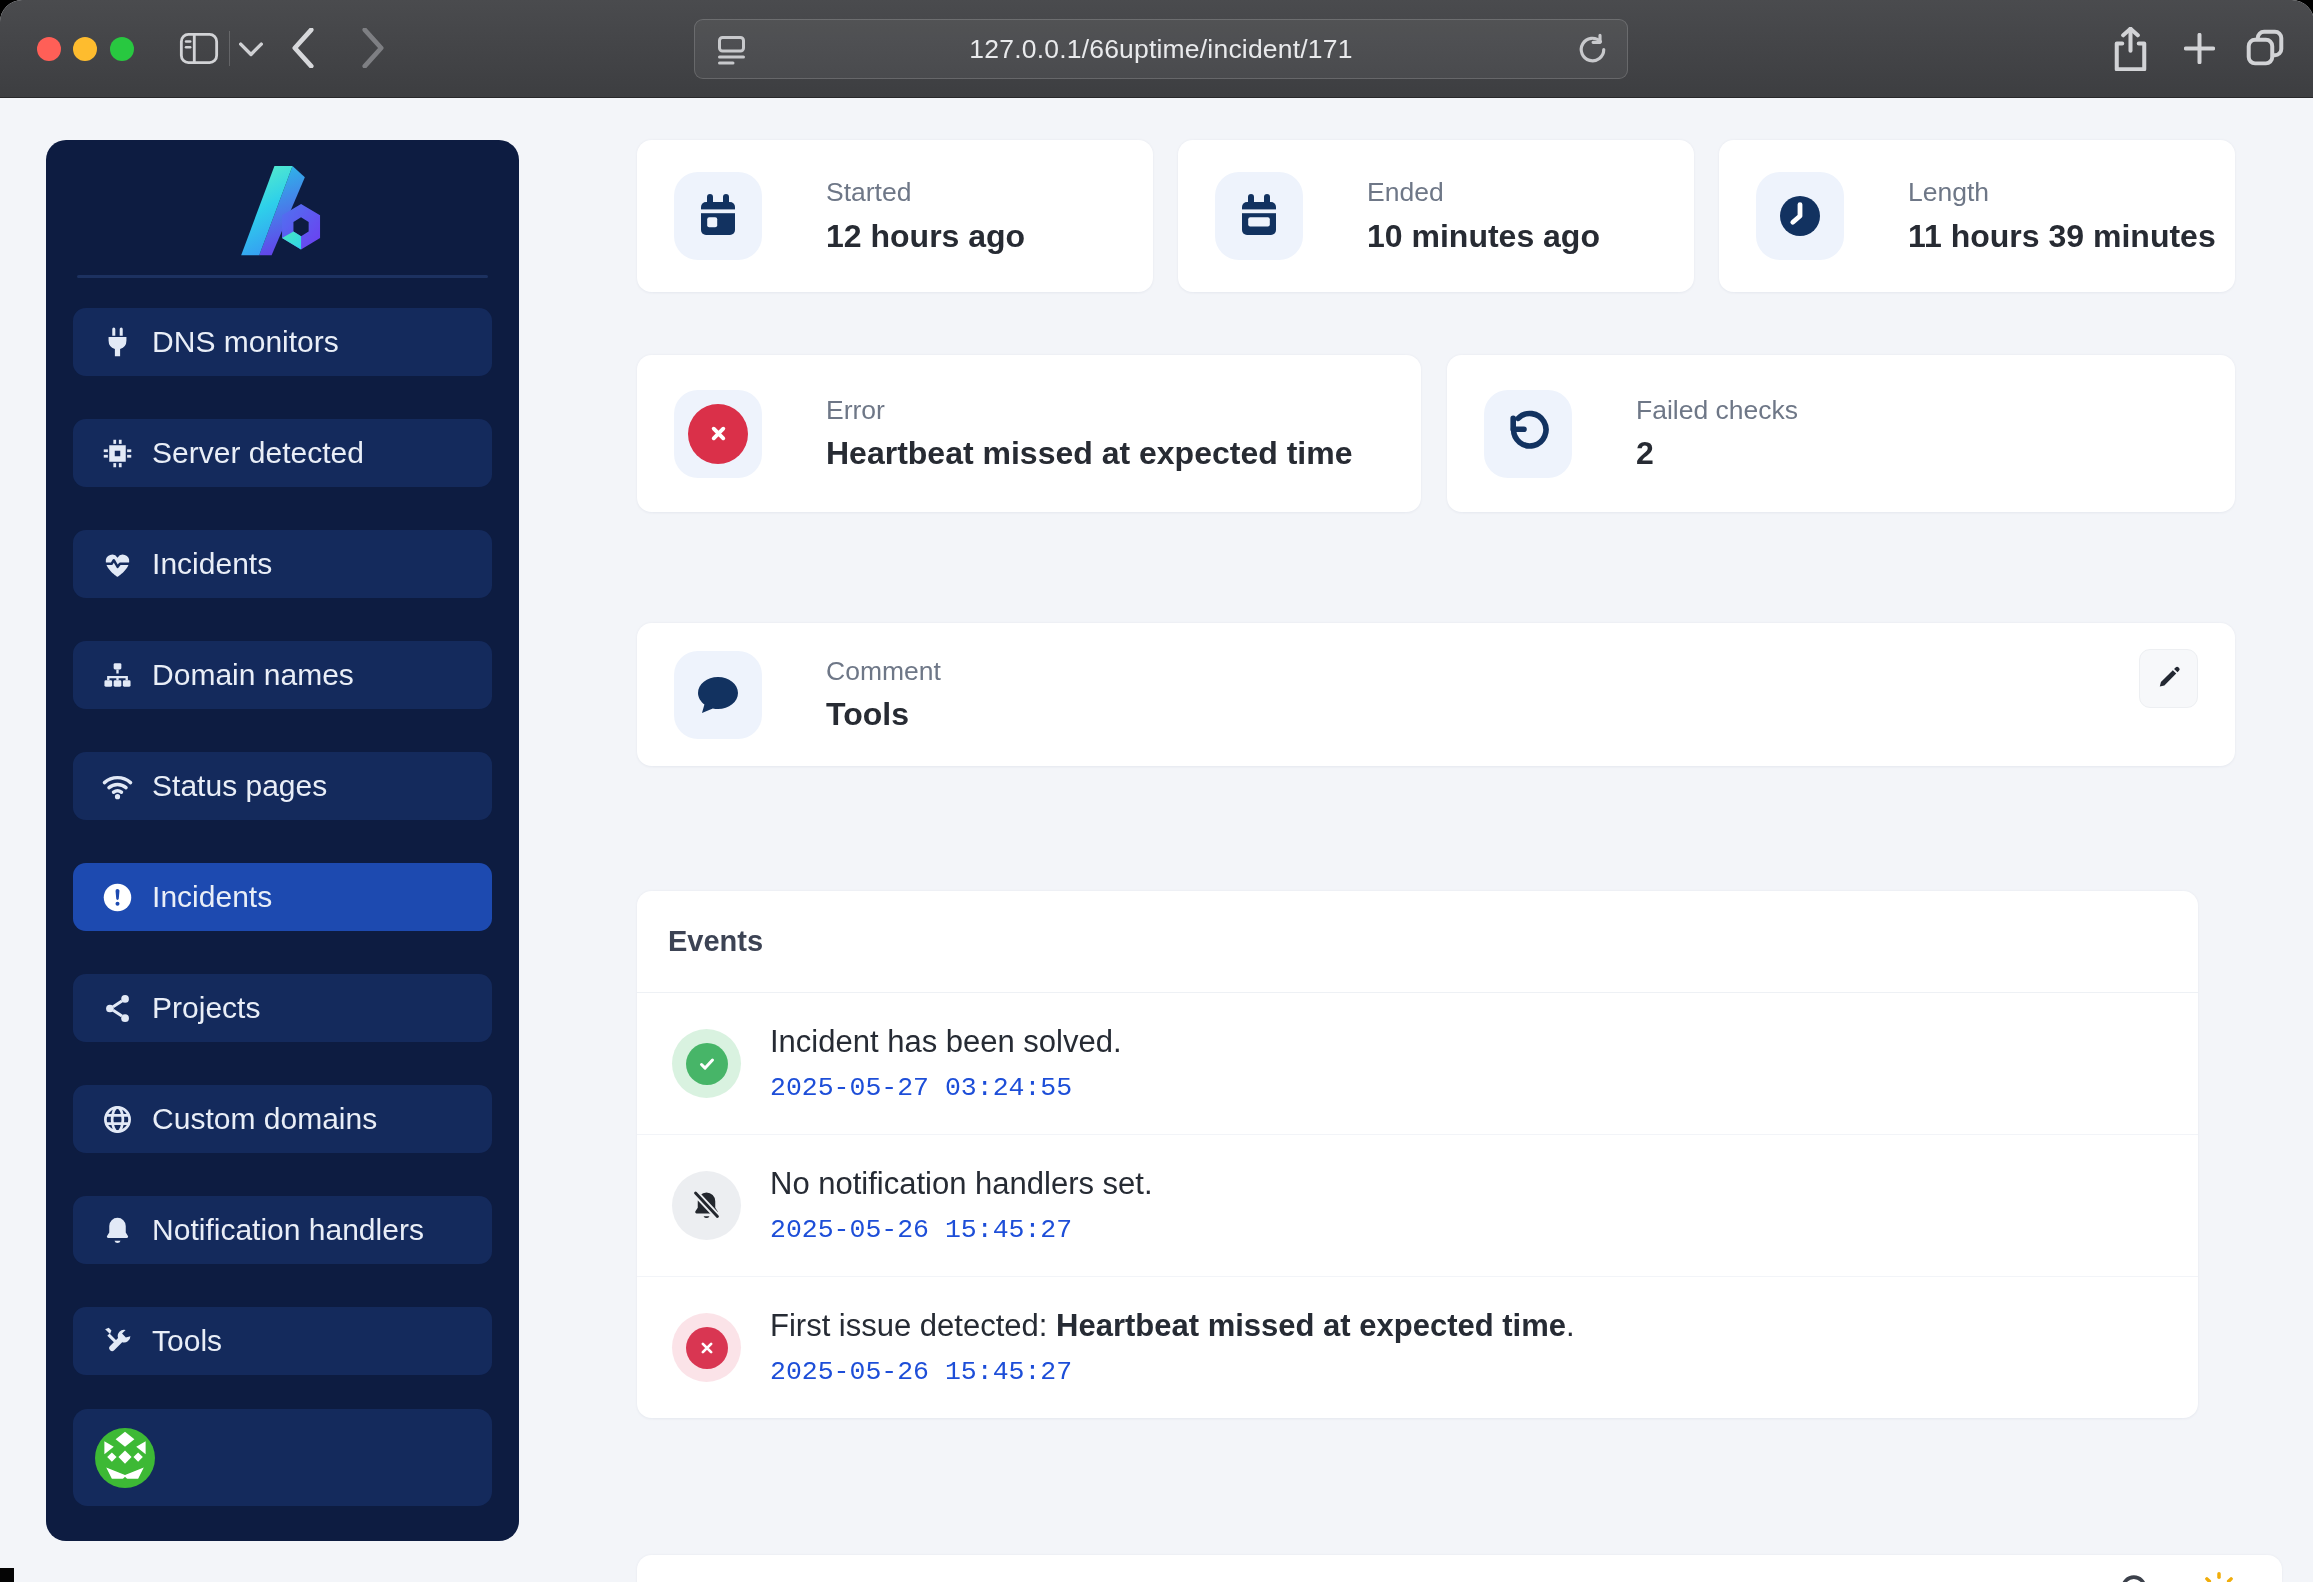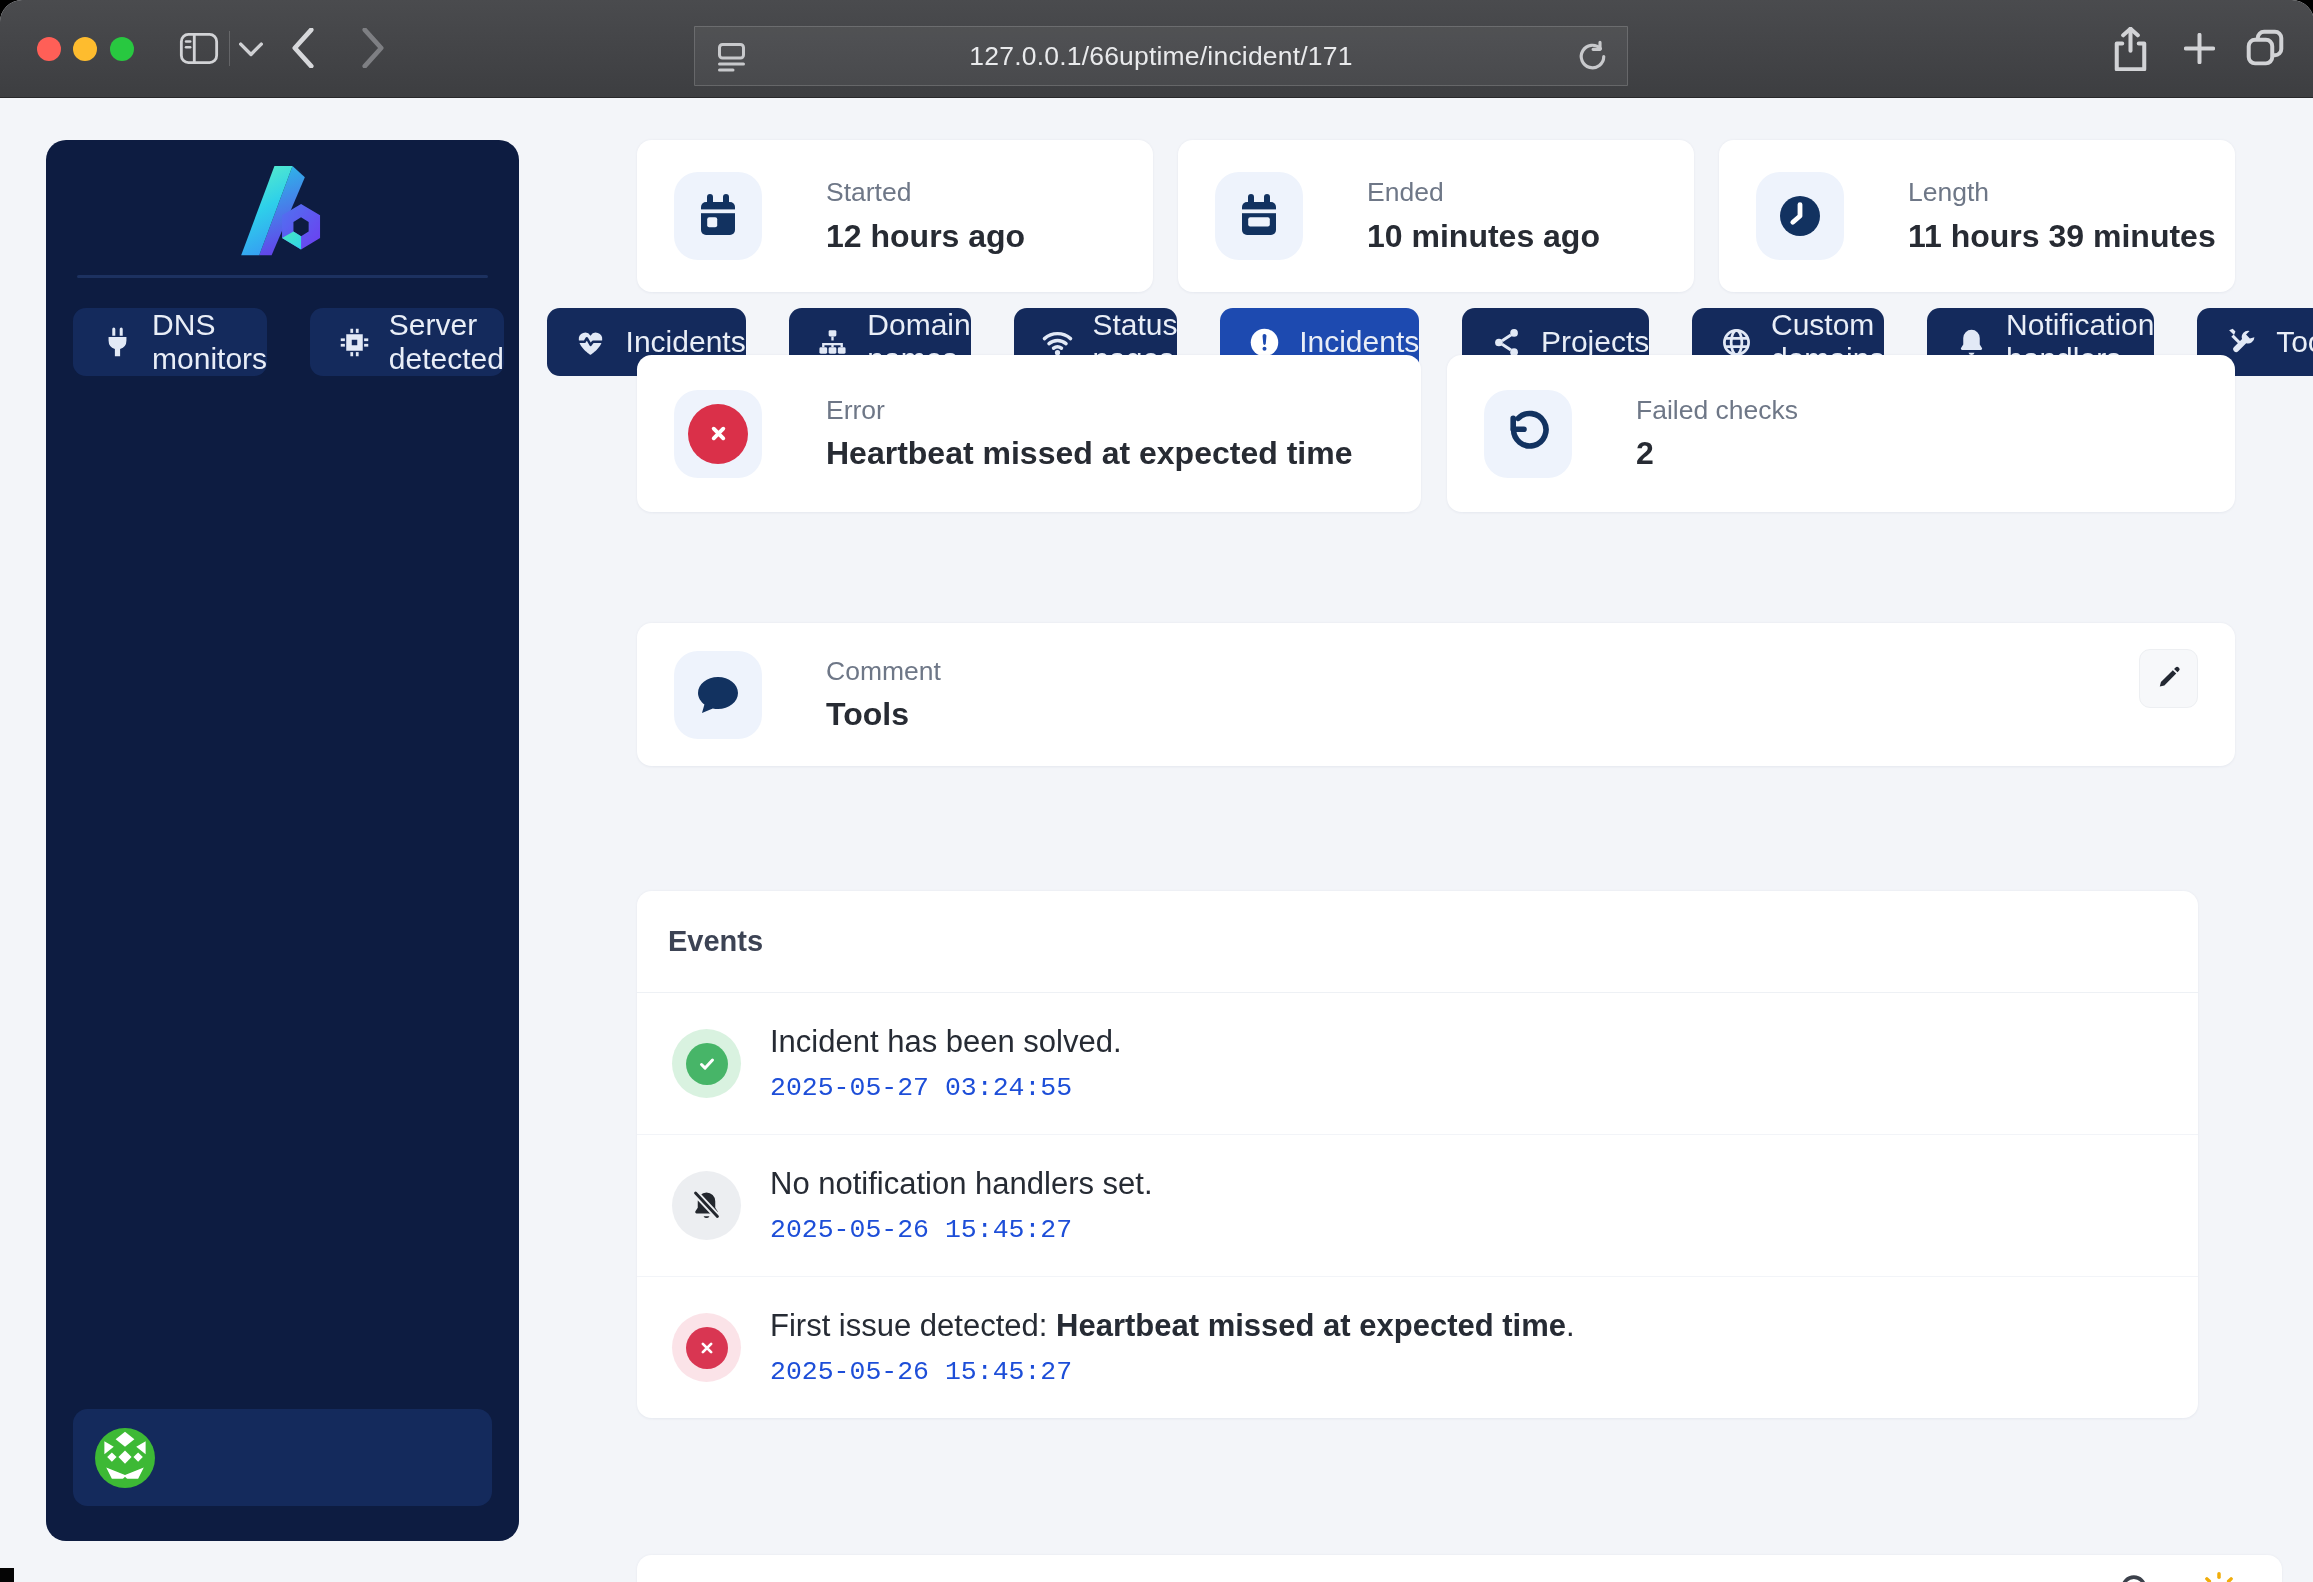--- a/index.html
+++ b/index.html
@@ -9,34 +9,34 @@
 
   
   .chrome{position:absolute;top:0;left:0;right:0;height:97px;
           background:linear-gradient(#4a4b4e,#3d3e41);border-bottom:0.9px solid #28282a;}
   .tl{position:absolute;top:37px;width:24px;height:24px;border-radius:50%;}
   .tl.red{left:37px;background:#ff5f57;}
   .tl.yellow{left:73px;background:#febc2e;}
   .tl.green{left:110px;background:#28c840;}
   .chrome svg{position:absolute;}
   .vdiv{position:absolute;left:229px;top:31px;width:0.9px;height:35px;background:rgba(255,255,255,.18);}
-  .urlbar{position:absolute;left:694px;top:26px;width:932px;height:58px;border-radius:1px;
+  .urlbar{position:absolute;left:694px;top:19px;width:932px;height:58px;border-radius:9px;
           background:rgba(255,255,255,.055);border:0.9px solid rgba(255,255,255,.16);
           display:flex;align-items:center;justify-content:center;}
   .urltext{color:#e9eaec;font-size:26.5px;letter-spacing:0.2px;}
 
   
   .content{position:absolute;top:98px;left:0;right:0;bottom:0;background:#f3f5f9;}
 
   
   .sidebar{position:absolute;left:46px;top:42px;width:473px;height:1401px;
            background:#0d1c41;border-radius:20px;}
   .side-logo{position:absolute;top:24px;left:50%;transform:translateX(-50%);width:95px;height:95px;}
   .side-div{position:absolute;top:135px;left:31px;right:31px;height:2.7px;background:#1c3160;border-radius:1.8px;}
-  .nav{position:absolute;top:168px;left:27.4px;right:27.4px;display:flex;gap:43px;}
+  .nav{position:absolute;top:168px;left:27.4px;right:27.4px;display:flex;flex-direction:column;gap:43px;}
   .nav-item{height:68px;border-radius:12.8px;background:#142a5c;display:flex;align-items:center;
             padding-left:27.4px;gap:18.3px;color:#e9eef7;font-size:30px;font-weight:500;cursor:default;}
   .nav-item.active{background:#1d4ab0;}
   .nav-item .nicon{width:33px;height:33px;flex:0 0 33px;display:flex;}
   .account{position:absolute;left:27.4px;right:27.4px;bottom:35px;height:97px;border-radius:14.6px;
            background:#142a5c;display:flex;align-items:center;padding-left:22px;gap:24px;}
   .avatar{width:60px;height:60px;flex:0 0 60px;}
   .acc-name{font-size:29px;font-weight:700;color:#f3f6fb;margin-bottom:7.3px;}
   .acc-email{font-size:25.6px;color:#bdc9de;}
 

